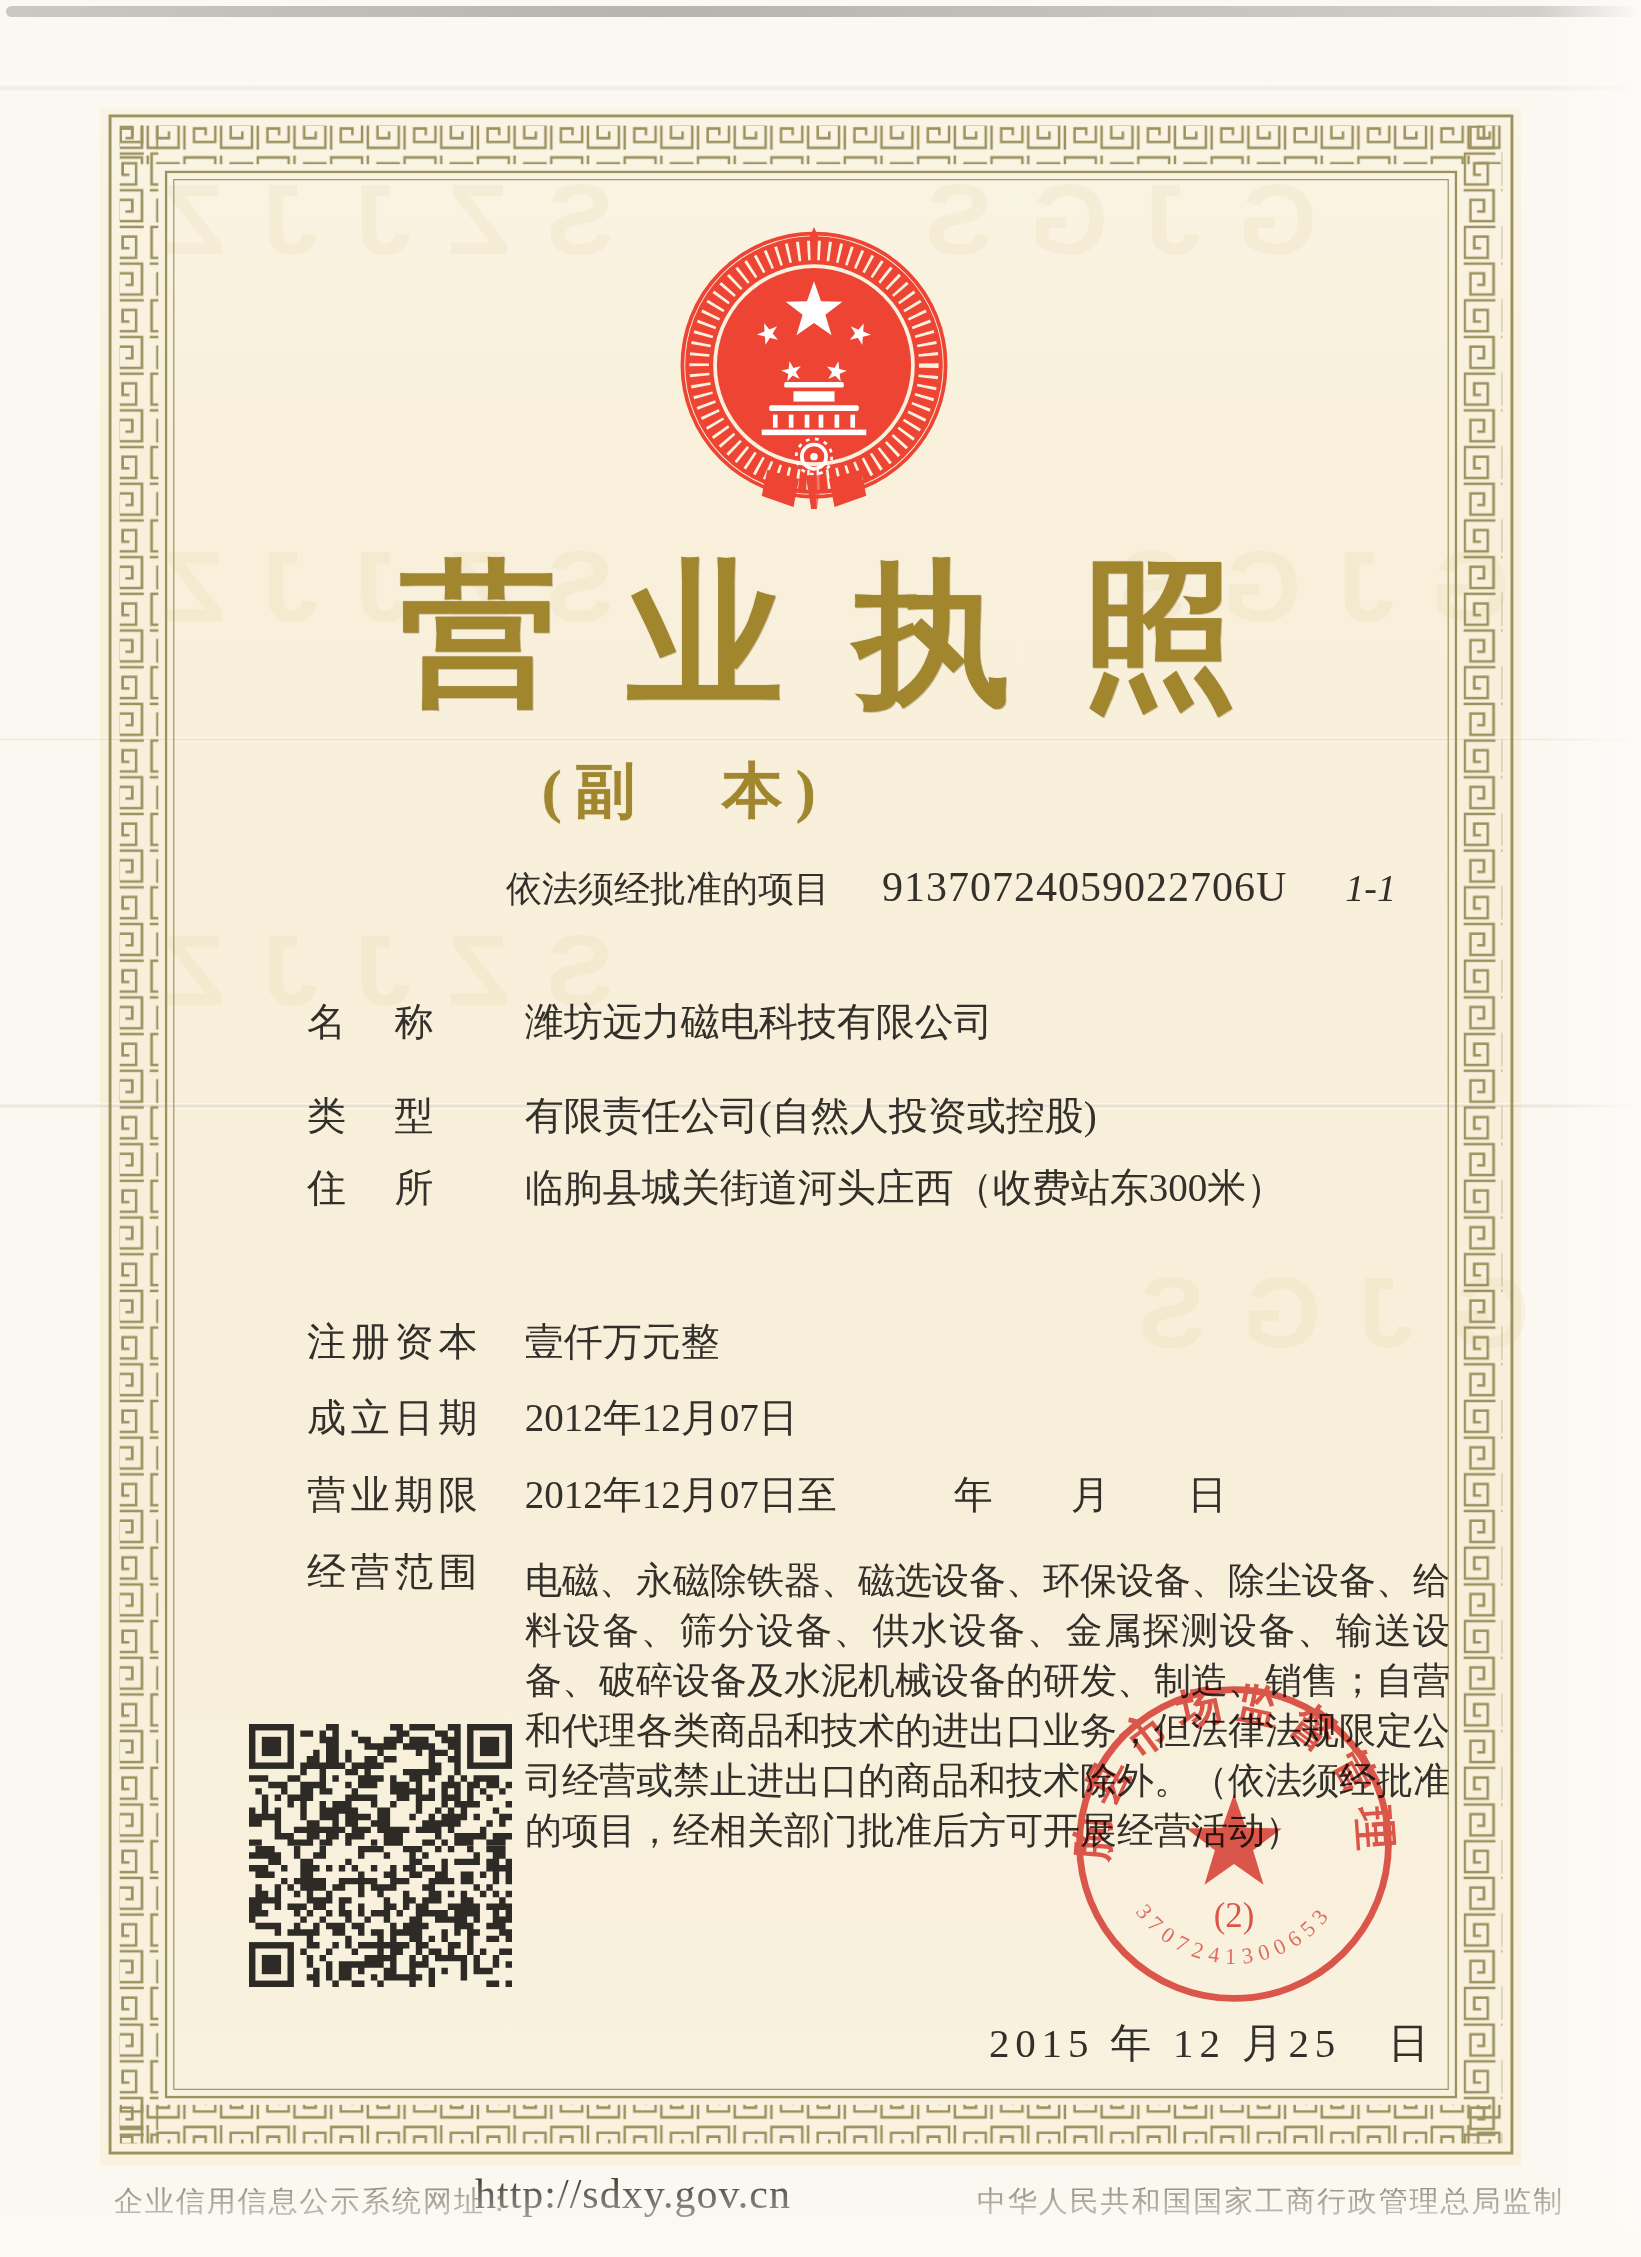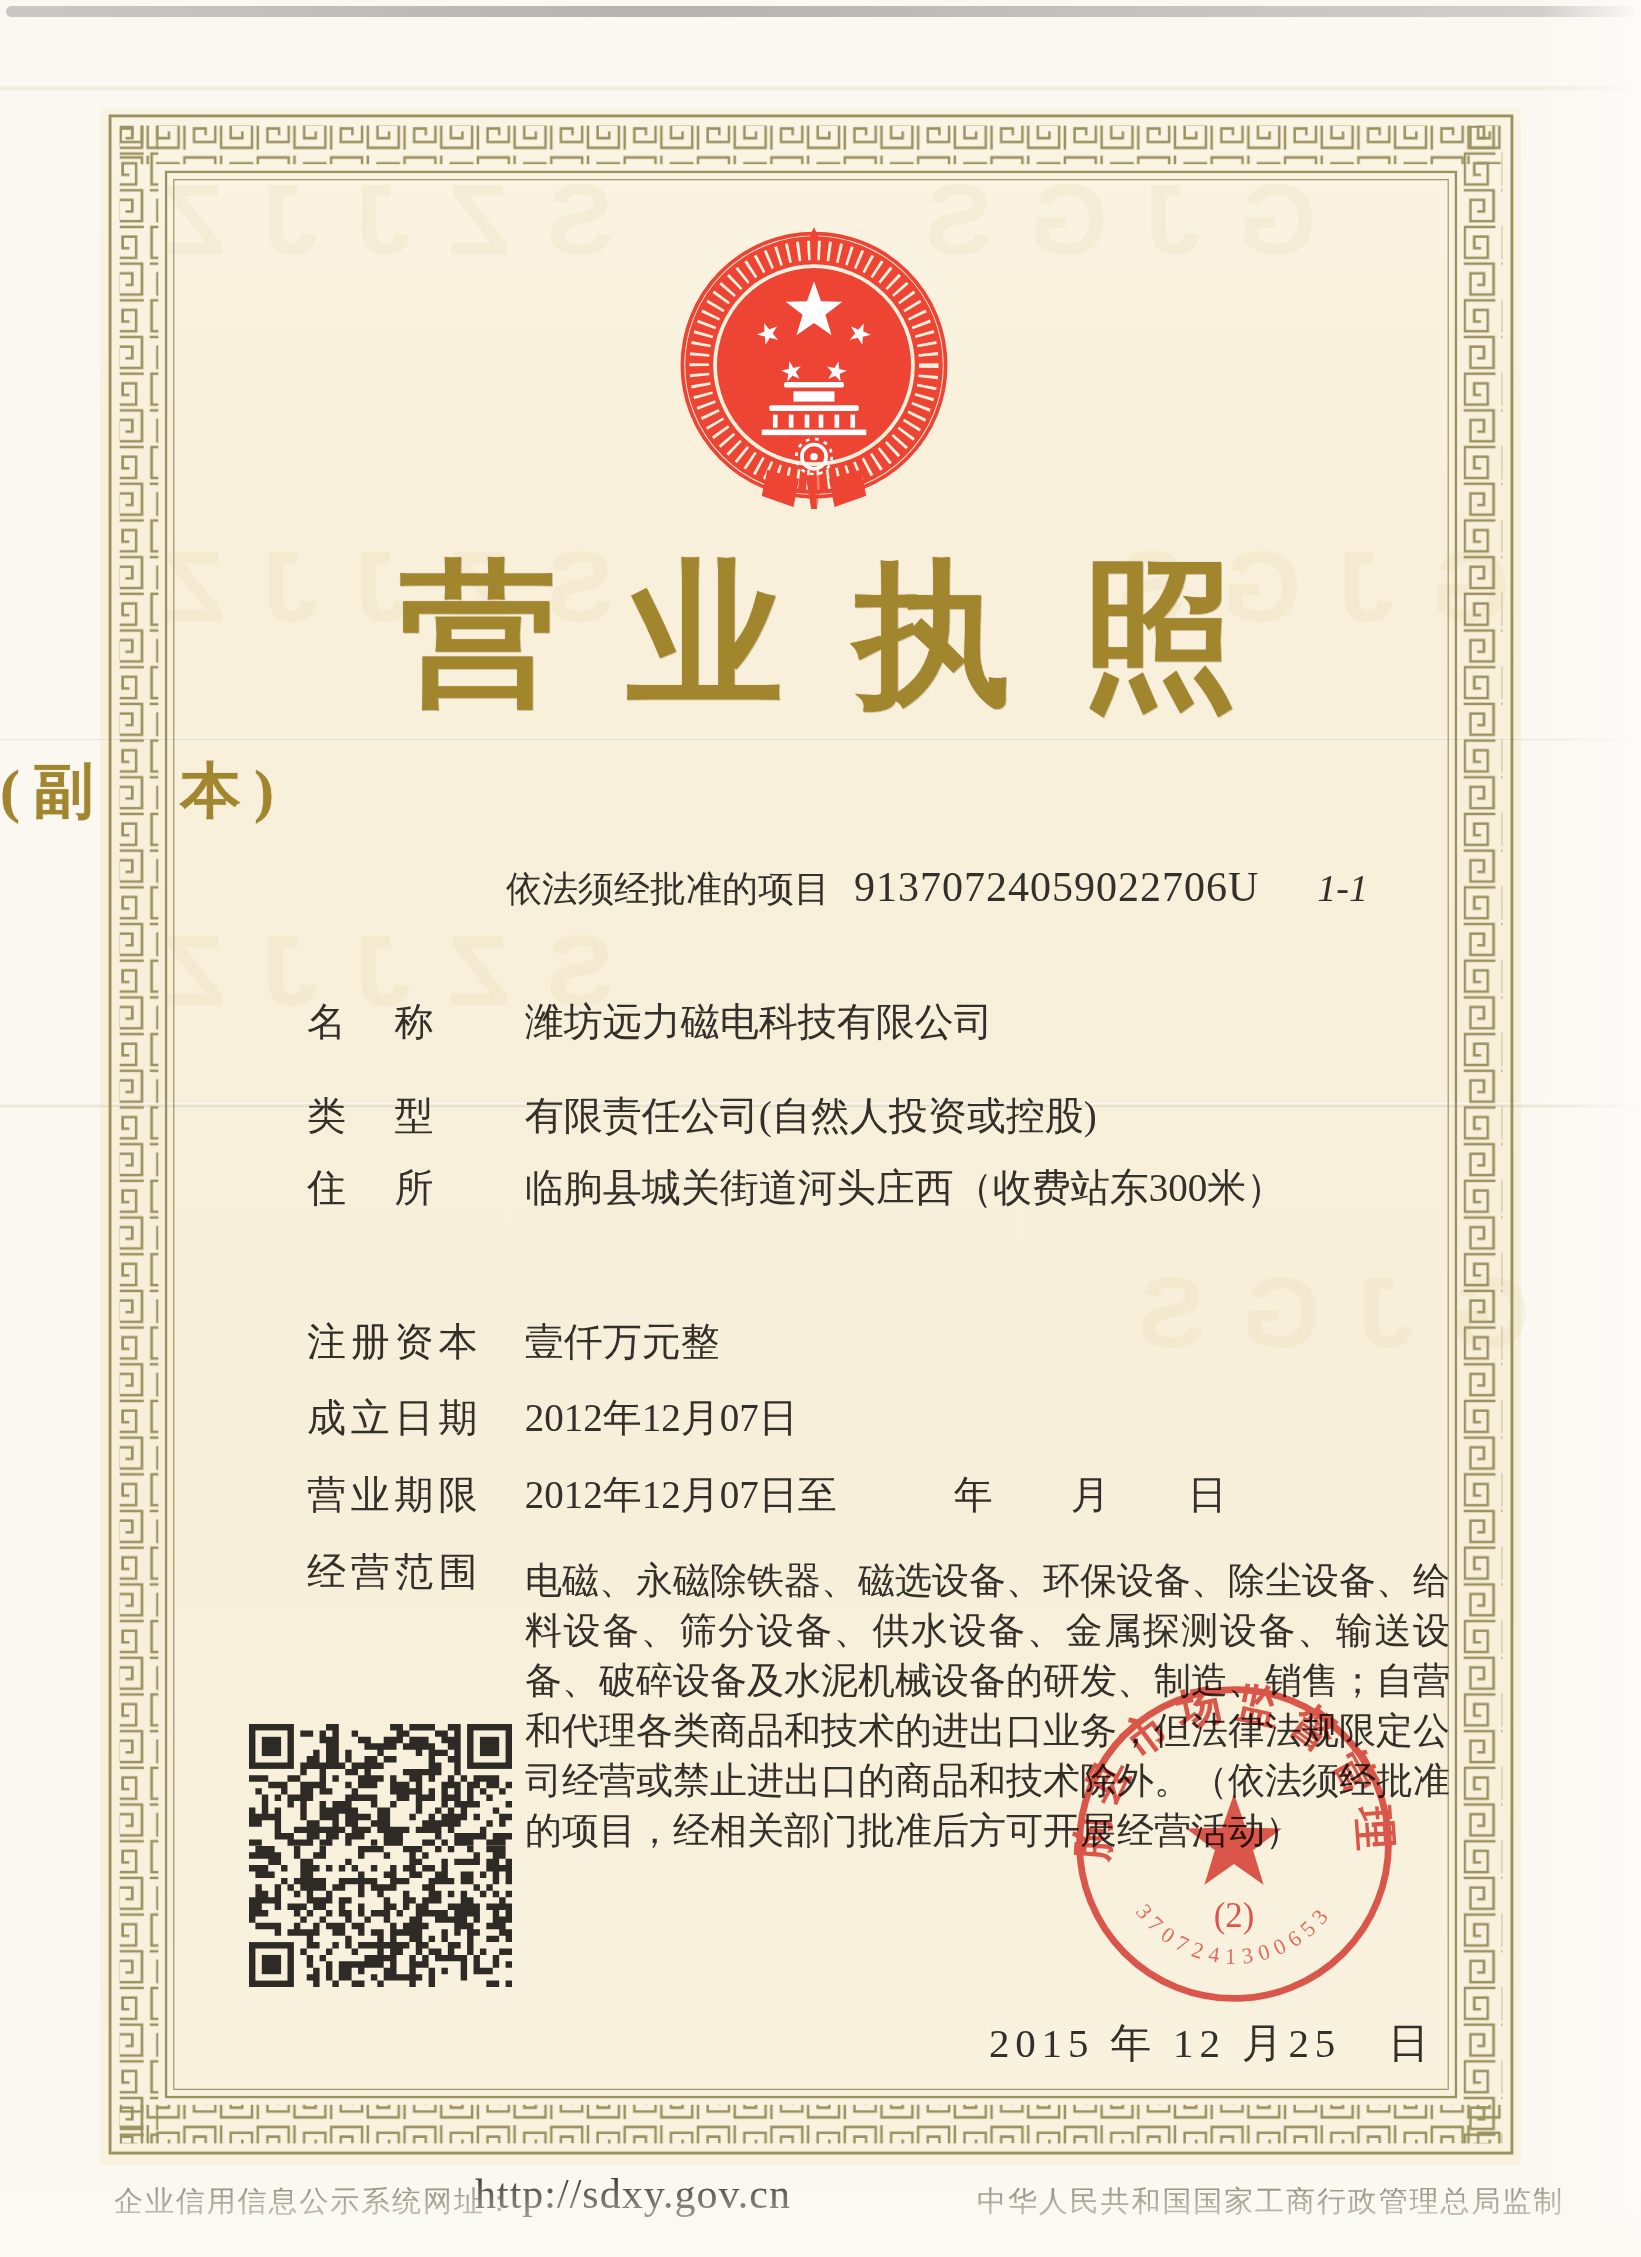--- a/index.html
+++ b/index.html
@@ -27,26 +27,26 @@
   .wm.w3{left:126px;top:529px;} .wm.w4{left:1081px;top:529px;}
   .wm.w5{left:126px;top:913px;} .wm.w6{left:1101px;top:1255px;}
   .border-frame{position:absolute;left:108px;top:114px;}
   .emblem{position:absolute;left:674px;top:222px;}
   .title{
     position:absolute;left:400px;top:558px;font-size:156px;font-weight:bold;
     color:#a1862e;letter-spacing:71px;white-space:nowrap;line-height:1;
     text-shadow:0 0 1px rgba(98,76,22,.55), 1px 1px 0 rgba(140,110,40,.35);
   }
   .subtitle{
-    position:absolute;left:0;width:1371px;top:751px;
+    position:absolute;left:0;width:1371px;top:751px;text-align:center;
     font-size:60px;font-weight:bold;color:#a1862e;letter-spacing:13.5px;
     text-shadow:0 0 1px rgba(98,76,22,.5);
   }
   .credit-line{position:absolute;left:506px;top:863px;font-size:36px;white-space:nowrap;}
-  .credit-line .code{font-size:42px;margin-left:15px;letter-spacing:1px;}
+  .credit-line .code{font-size:42px;margin-left:43px;letter-spacing:1px;}
   .credit-line .pageno{font-size:38px;margin-left:49px;font-style:italic;}
   .row{position:absolute;left:307px;font-size:39px;white-space:nowrap;margin-top:33px;}
   .row .lbl{display:inline-block;min-width:210px;letter-spacing:4.8px;}
   .row .val{margin-left:7.7px;}
   .scope-val{
     position:absolute;left:525px;top:1512px;width:925px;font-size:37px;
     line-height:50px;text-align:justify;text-justify:inter-character;white-space:normal;margin-top:44px;
   }
   .qr{position:absolute;left:249px;top:1724px;}
   .reg-authority{position:absolute;left:761px;top:1885px;font-size:40px;letter-spacing:31px;color:#3d3831;white-space:nowrap;}

